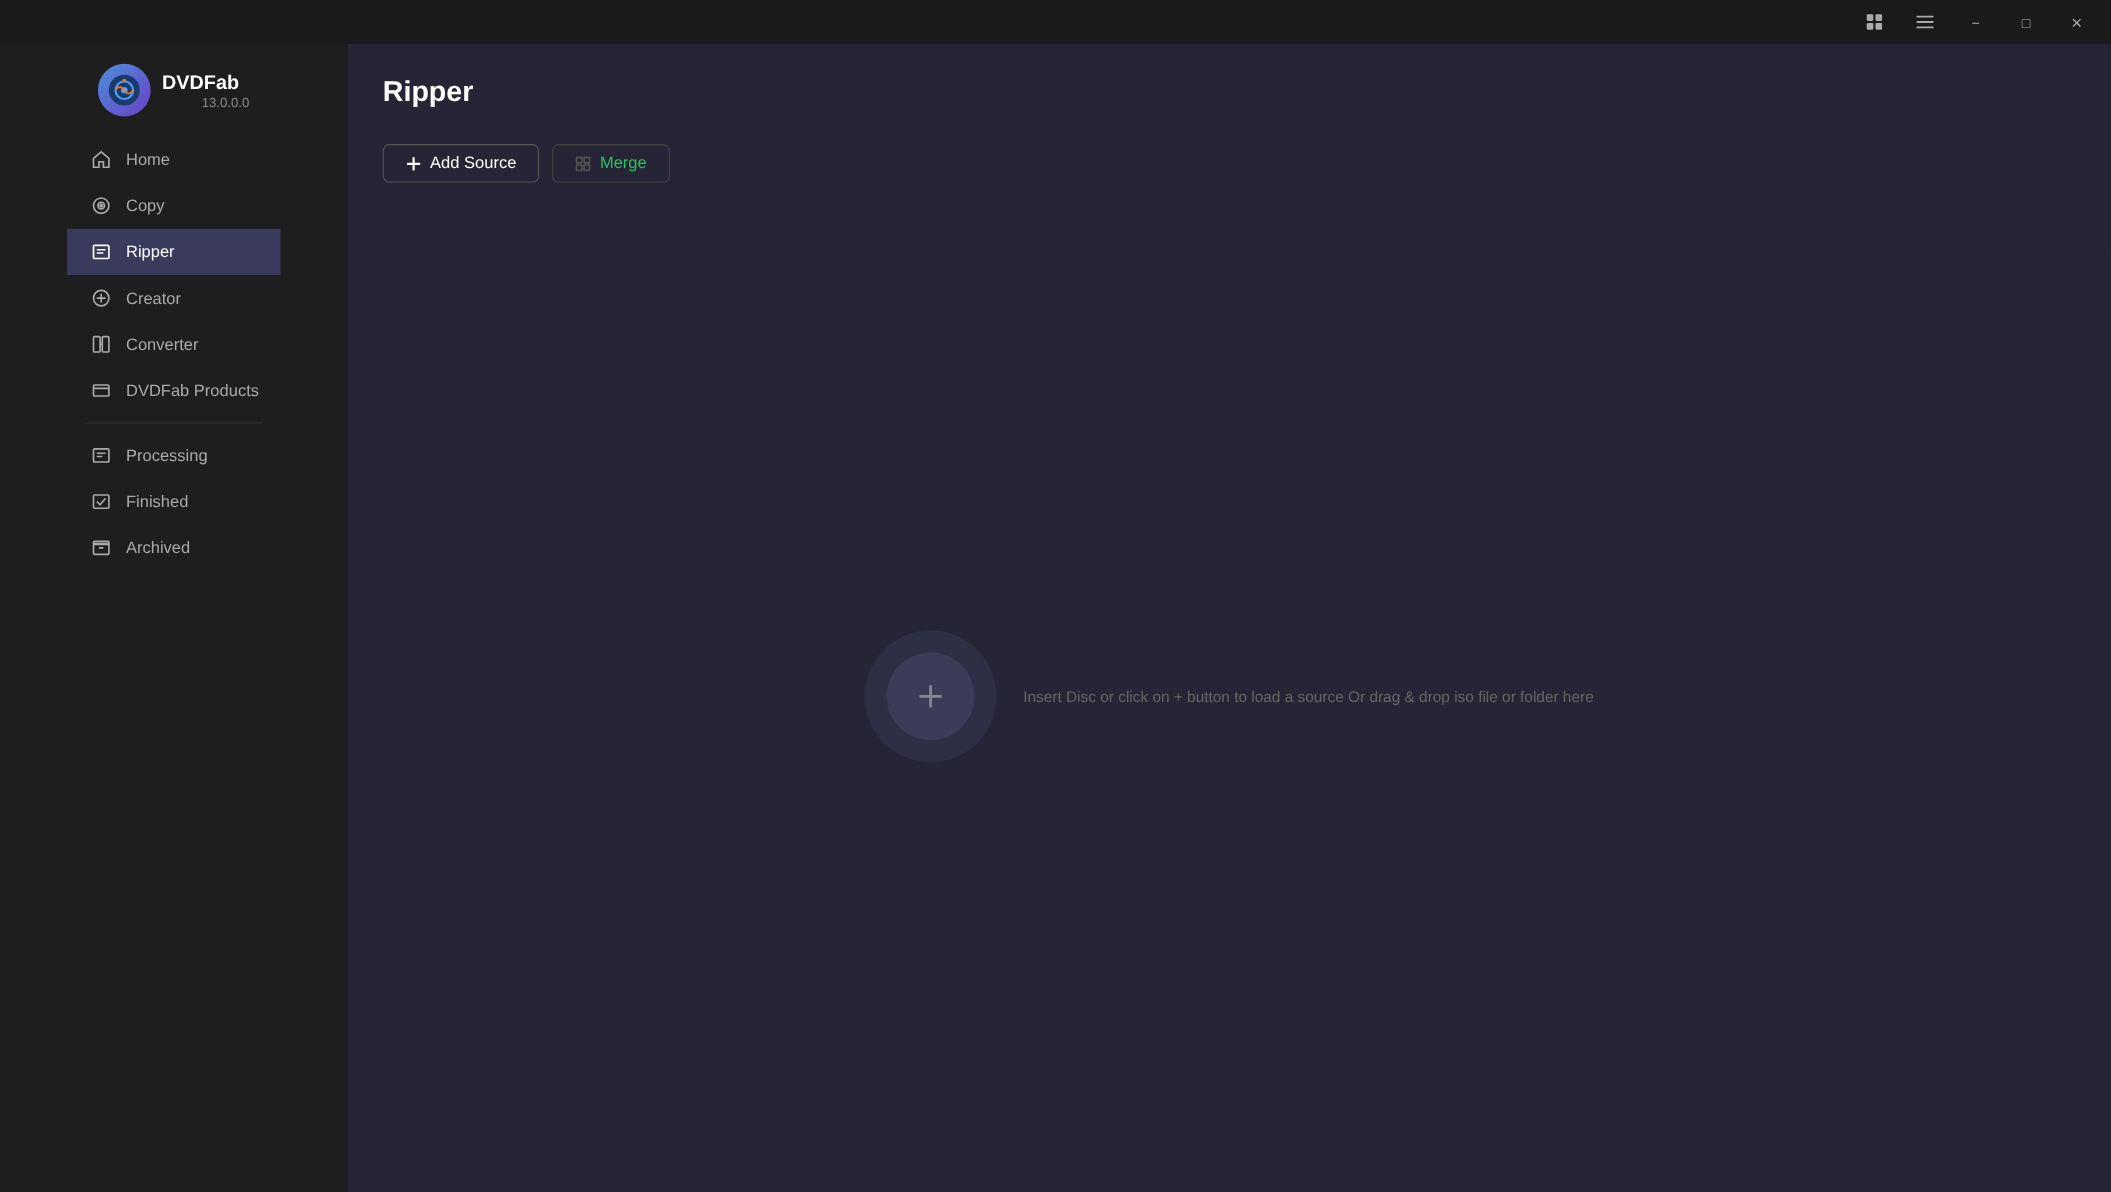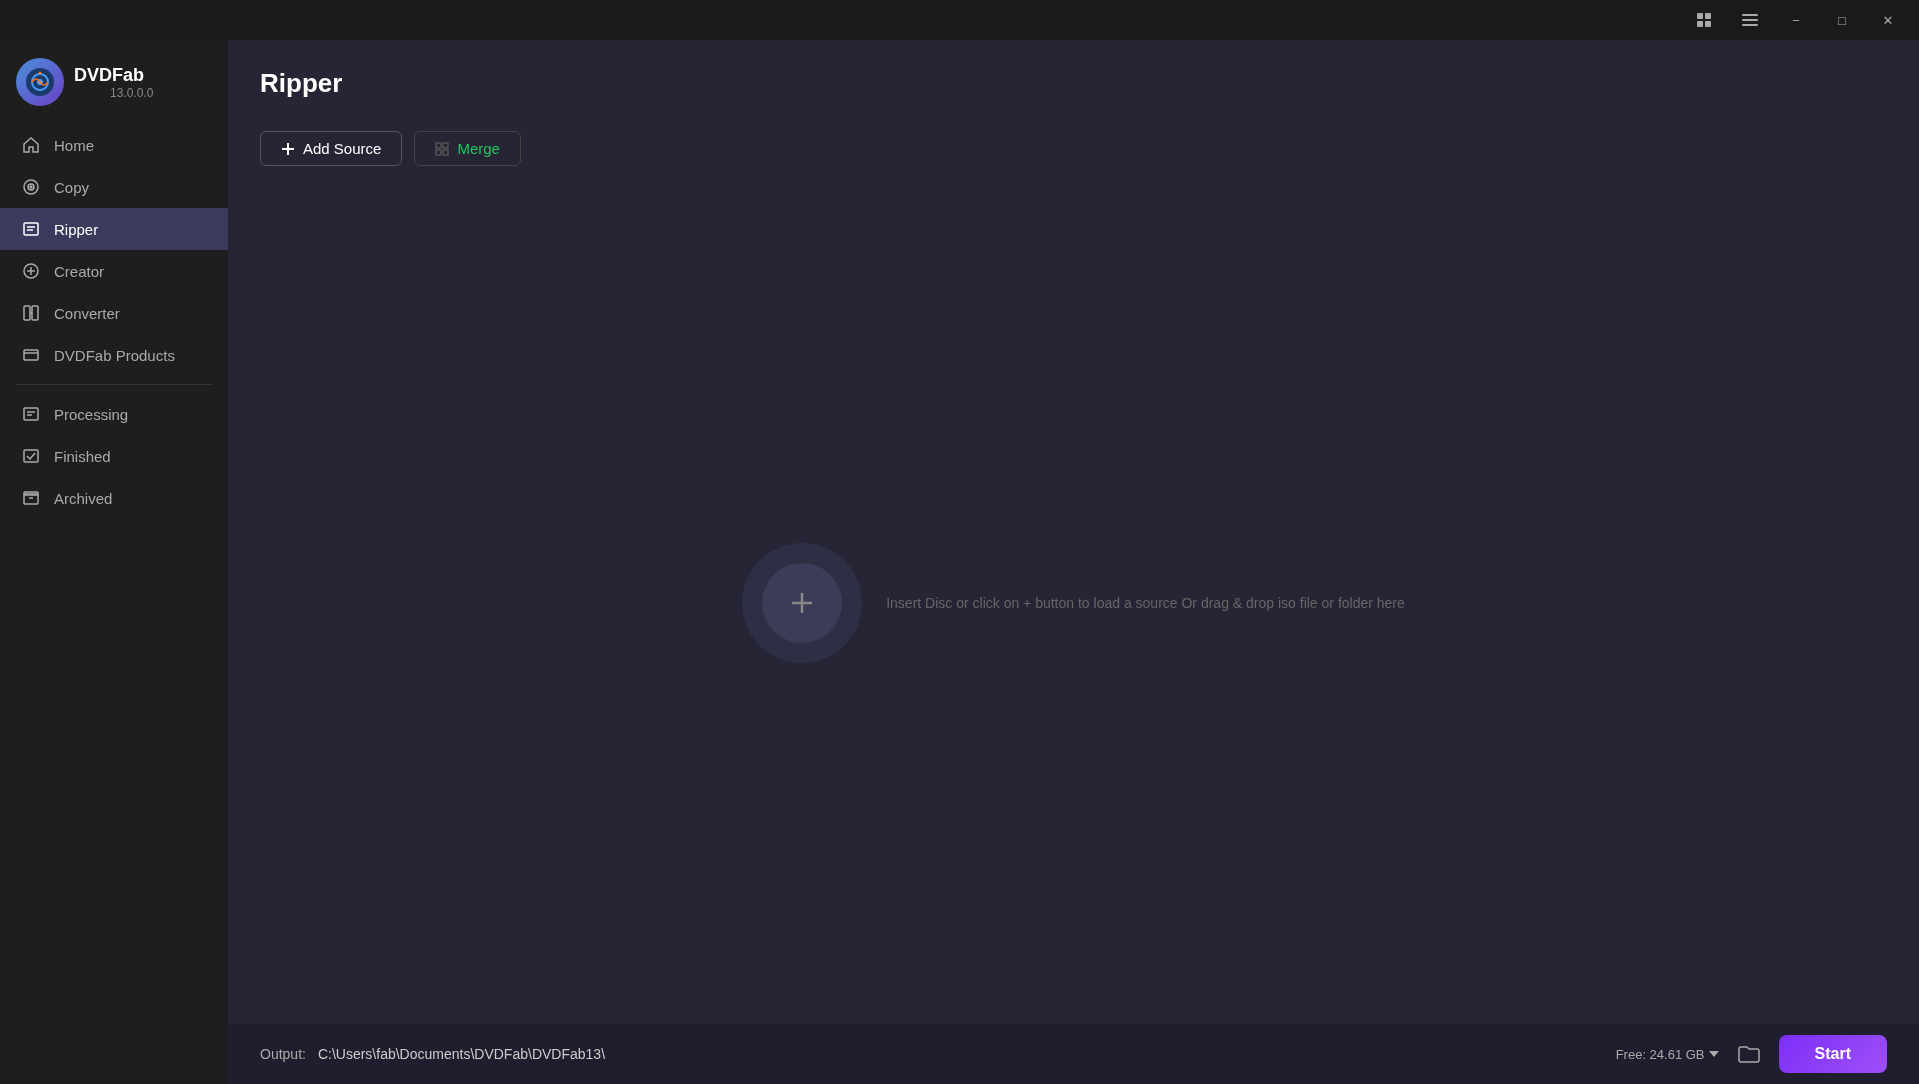--- a/index.html
+++ b/index.html
@@ -36,25 +36,26 @@
 
     
     .app-body {
       display: flex;
       flex: 1;
       overflow: hidden;
     }
 
     
     .sidebar {
-      width: 228px;
+      width: 316px;
       background: #1e1e1e;
       display: flex;
       flex-direction: column;
       flex-shrink: 0;
+      align-items: center;
     }
     .sidebar-logo {
       display: flex;
       align-items: center;
       padding: 18px 16px 18px 16px;
       gap: 10px;
     }
     .logo-avatar {
       width: 48px;
       height: 48px;
@@ -426,31 +427,15 @@
         <div class="drop-circle-inner">
           <svg width="36" height="36" viewBox="0 0 36 36" fill="none" stroke="#888" stroke-width="2.5">
             <line x1="18" y1="8" x2="18" y2="28"></line>
             <line x1="8" y1="18" x2="28" y2="18"></line>
           </svg>
         </div>
       </div>
       <div class="drop-hint">Insert Disc or click on + button to load a source Or drag &amp; drop iso file or folder here</div>
     </div>
 
-    <div class="footer-bar">
-      <span class="output-label">Output:</span>
-      <span class="output-path">C:\Users\fab\Documents\DVDFab\DVDFab13\</span>
-      <div class="free-space">
-        <span>Free: 24.61 GB</span>
-        <svg width="10" height="6" viewBox="0 0 10 6" fill="#aaa">
-          <path d="M0 0L5 6L10 0Z"></path>
-        </svg>
-      </div>
-      <div class="folder-btn">
-        <svg width="22" height="18" viewBox="0 0 22 18" fill="none" stroke="#aaa" stroke-width="1.5">
-          <path d="M1 4C1 3 1.9 2 3 2H9L11 4H19C20.1 4 21 4.9 21 6V15C21 16.1 20.1 17 19 17H3C1.9 17 1 16.1 1 15V4Z"></path>
-        </svg>
-      </div>
-      <button class="btn-start">Start</button>
-    </div>
   </div>
 
 </div>
 
 </body></html>

